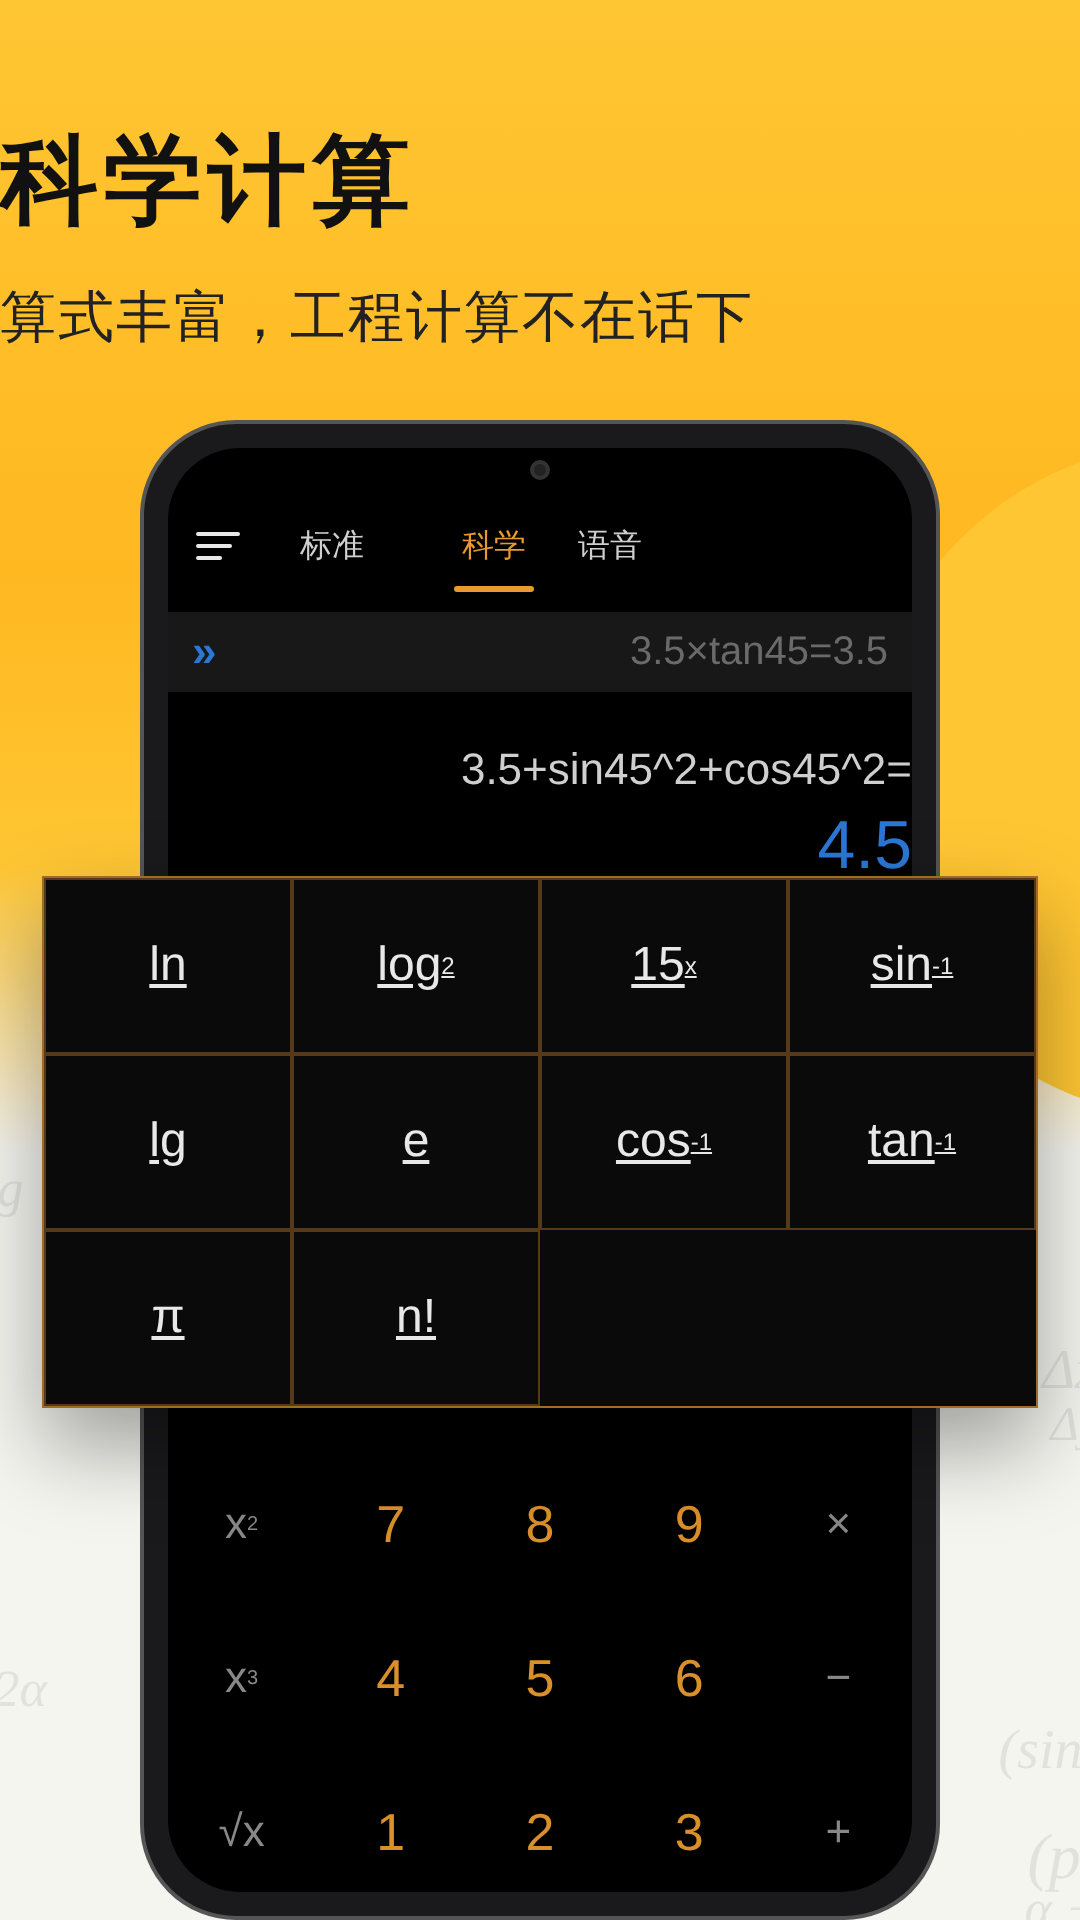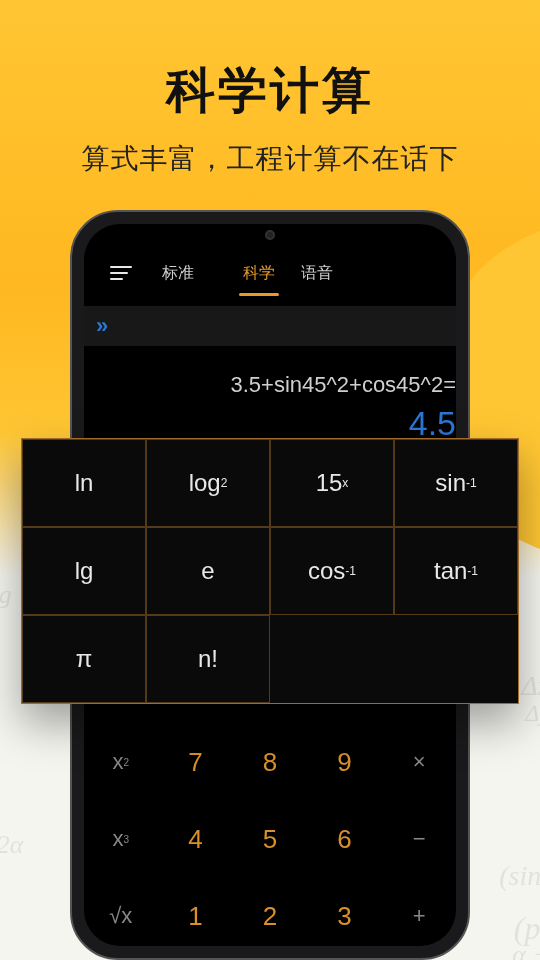--- a/index.html
+++ b/index.html
@@ -18,21 +18,21 @@
     bottom: 0; left: 0; right: 0; height: 420px;
     color: rgba(90,90,90,0.12);
     font-family: "Times New Roman", serif;
     font-style: italic;
     pointer-events: none;
     z-index: 0;
   }
   .bg-math .m { position: absolute; white-space: nowrap; }
 
   .hero {
-    text-align: center;
+    text-align: left;
     padding-top: 58px;
   }
   .hero-title {
     font-size: 49px;
     font-weight: 800;
     color: #111;
     letter-spacing: 3px;
   }
   .hero-sub {
     margin-top: 16px;
@@ -69,21 +69,21 @@
     background: #222; border-radius: 50%;
     border: 2px solid #333;
   }
 
   .status-bar { height: 26px; }
 
   .tab-bar {
     display: flex;
     align-items: center;
     height: 46px;
-    padding: 0 16px;
+    padding: 0 4px;
     gap: 22px;
   }
   .menu-icon {
     width: 22px; height: 22px;
     display: flex; flex-direction: column; justify-content: center; gap: 4px;
     margin: 0 6px 0 10px;
   }
   .menu-icon div { height: 2px; background: #e8e8e8; border-radius: 1px; }
   .menu-icon div:nth-child(2){ width: 80%; }
   .menu-icon div:nth-child(3){ width: 60%; }
@@ -138,20 +138,21 @@
     grid-template-columns: repeat(4, 1fr);
     grid-template-rows: repeat(3, 88px);
   }
   .sci-cell {
     border: 1px solid rgba(160,106,40,0.5);
     display: flex;
     align-items: center;
     justify-content: center;
     color: #e8e8e8;
     font-size: 24px;
+    text-decoration: underline;
   }
   .sci-cell sub, .sci-cell sup { font-size: 12px; }
 
   
   .lower-pad {
     position: absolute;
     top: 500px;
     left: 0; right: 0;
     display: grid;
     grid-template-columns: repeat(5, 1fr);
@@ -206,20 +207,21 @@
           <div></div>
           <div></div>
       </div>
       <div class="tab">标准</div>
       <div class="tab active">科学</div>
       <div class="tab">语音</div>
     </div>
 
     <div class="history">
       <div class="history-arrow">»</div>
+      <div class="history-expr">3.5×tan45=3.5</div>
     </div>
 
     <div class="expression">
       <div class="expr-line">3.5+sin45^2+cos45^2=</div>
       <div class="result-line">4.5</div>
     </div>
 
     <div class="lower-pad">
       <div class="lp-cell">
           <span>x</span>

